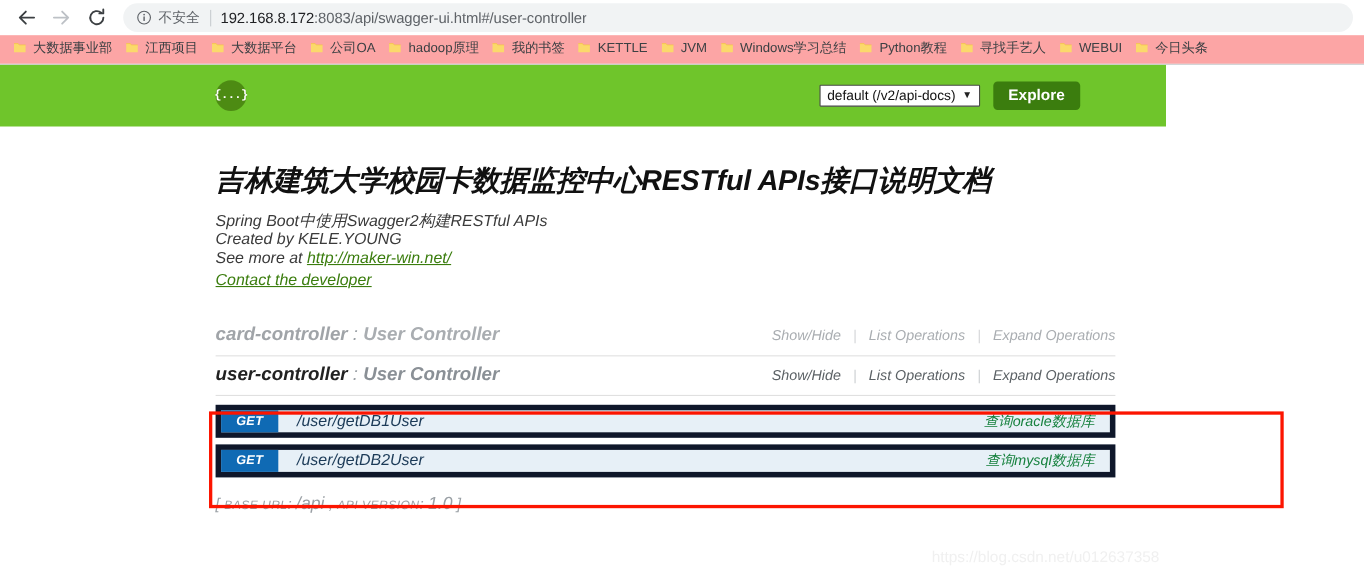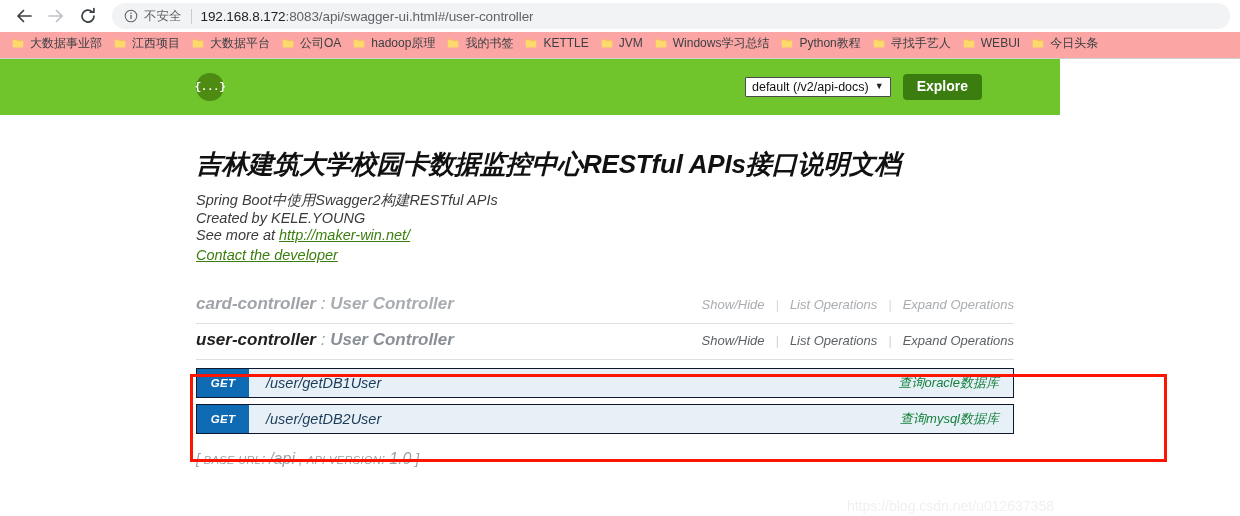--- a/index.html
+++ b/index.html
@@ -237,21 +237,21 @@
   .op-link { color: #5b6165; padding: 0 11px; }
   .op-sep { color: #cfd2d4; }
   .op-link.last { padding-right: 0; }
 
   
   #endpoints { margin-top: 8px; }
   .endpoint {
     display: flex;
     align-items: stretch;
     background: #e7f0f7;
-    border: 1px solid #0f172a;
+    border: 5px solid #0f172a;
     margin-bottom: 6px;
     height: 30px;
   }
   .method-badge {
     background: #0f6ab4;
     color: #ffffff;
     font-size: 11.5px;
     font-weight: bold;
     width: 52px;
     display: flex;

